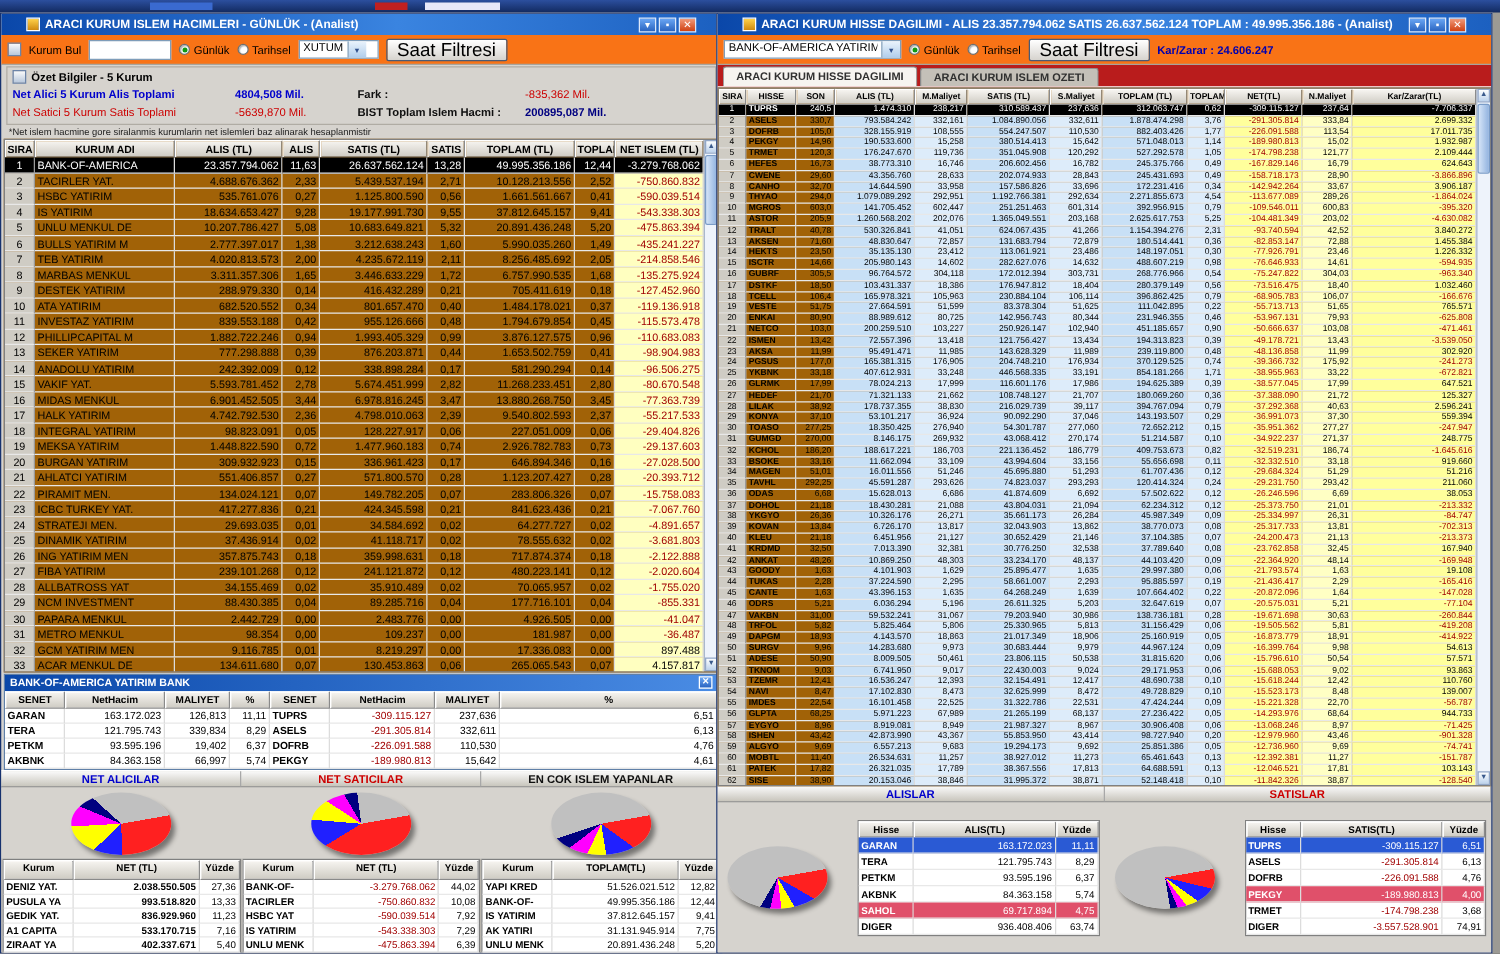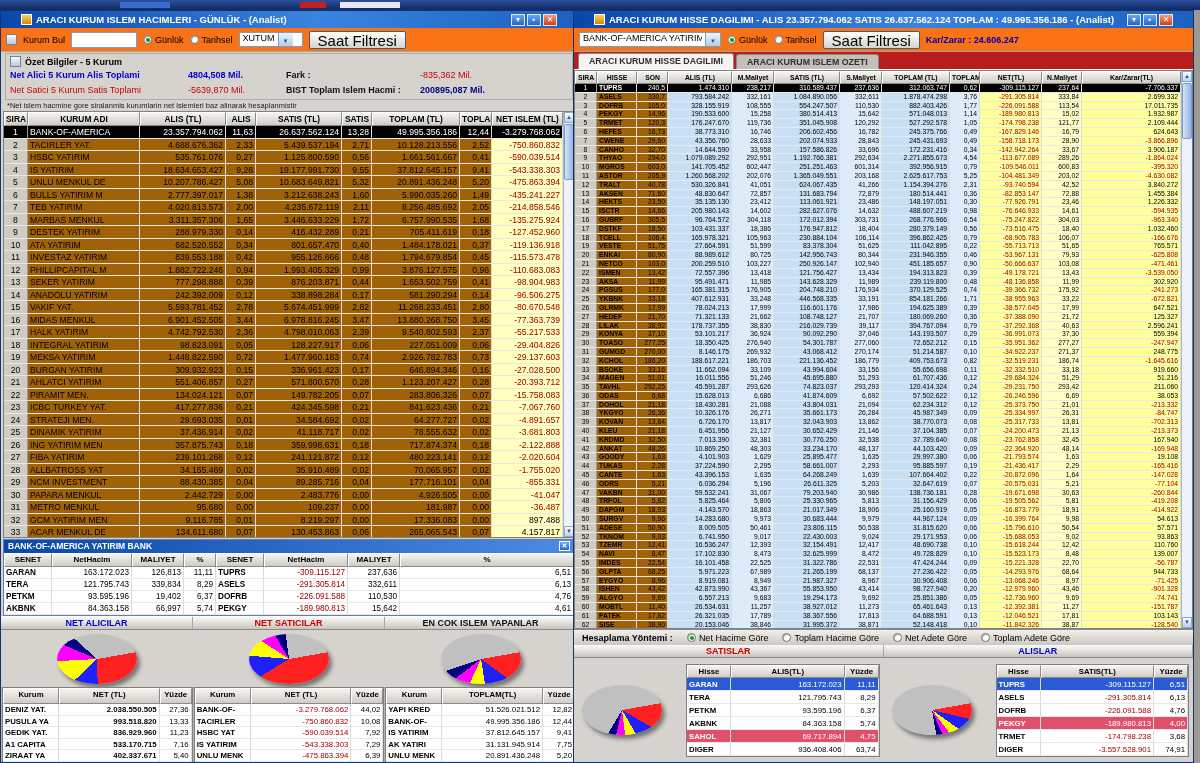--- a/index.html
+++ b/index.html
@@ -493,21 +493,21 @@
           <div class="c num">0,00</div>
           <div class="c num">2.483.776</div>
           <div class="c num">0,00</div>
           <div class="c num">4.926.505</div>
           <div class="c num">0,00</div>
           <div class="c num netcol neg">-41.047</div>
         </div>
         <div class="trow">
           <div class="c sira">31</div>
           <div class="c">METRO MENKUL</div>
-          <div class="c num">95.680</div>
+          <div class="c num">98.354</div>
           <div class="c num">0,00</div>
           <div class="c num">109.237</div>
           <div class="c num">0,00</div>
           <div class="c num">181.987</div>
           <div class="c num">0,00</div>
           <div class="c num netcol neg">-36.487</div>
         </div>
         <div class="trow">
           <div class="c sira">32</div>
           <div class="c">GCM YATIRIM MEN</div>
@@ -1626,44 +1626,23 @@
           <div class="c num bcol2">38,846</div>
           <div class="c num bcol">31.995.372</div>
           <div class="c num bcol2">38,871</div>
           <div class="c num bcol">52.148.418</div>
           <div class="c num bcol2">0,10</div>
           <div class="c num ycol neg">-11.842.326</div>
           <div class="c num ycol2">38,87</div>
           <div class="c num ycol neg">-128.540</div>
         </div>
       </div>
-    <div class="calc-row">
-      <b>Hesaplama Yöntemi :</b>
-      <span id="calc-options" style="display:inline-flex;gap:14px">
-          <span class="radio checked">
-            <i class="rb"></i>
-            <em>Net Hacime Göre</em>
-          </span>
-          <span class="radio">
-            <i class="rb"></i>
-            <em>Toplam Hacime Göre</em>
-          </span>
-          <span class="radio">
-            <i class="rb"></i>
-            <em>Net Adete Göre</em>
-          </span>
-          <span class="radio">
-            <i class="rb"></i>
-            <em>Toplam Adete Göre</em>
-          </span>
-        </span>
-    </div>
     <div class="rb-strip">
+      <span class="sec blue">ALISLAR</span>
       <span class="sec red">SATISLAR</span>
-      <span class="sec blue">ALISLAR</span>
     </div>
     <div class="rb-content">
       <div class="rb-group">
         <div class="pie" id="pie-alislar" style="background: conic-gradient(from 80deg, rgb(255, 32, 32) 0%, rgb(255, 32, 32) 11.11%, rgb(32, 32, 255) 11.11%, rgb(32, 32, 255) 19.4%, rgb(255, 255, 0) 19.4%, rgb(255, 255, 0) 25.77%, rgb(255, 0, 255) 25.77%, rgb(255, 0, 255) 31.51%, rgb(0, 0, 128) 31.51%, rgb(0, 0, 128) 36.26%, rgb(192, 192, 192) 36.26%, rgb(192, 192, 192) 100%);"></div>
         <div class="rbt" id="bt-alislar">
             <div class="trow hdr">
               <div class="c">Hisse</div>
               <div class="c">ALIS(TL)</div>
               <div class="c">Yüzde</div>
             </div>

